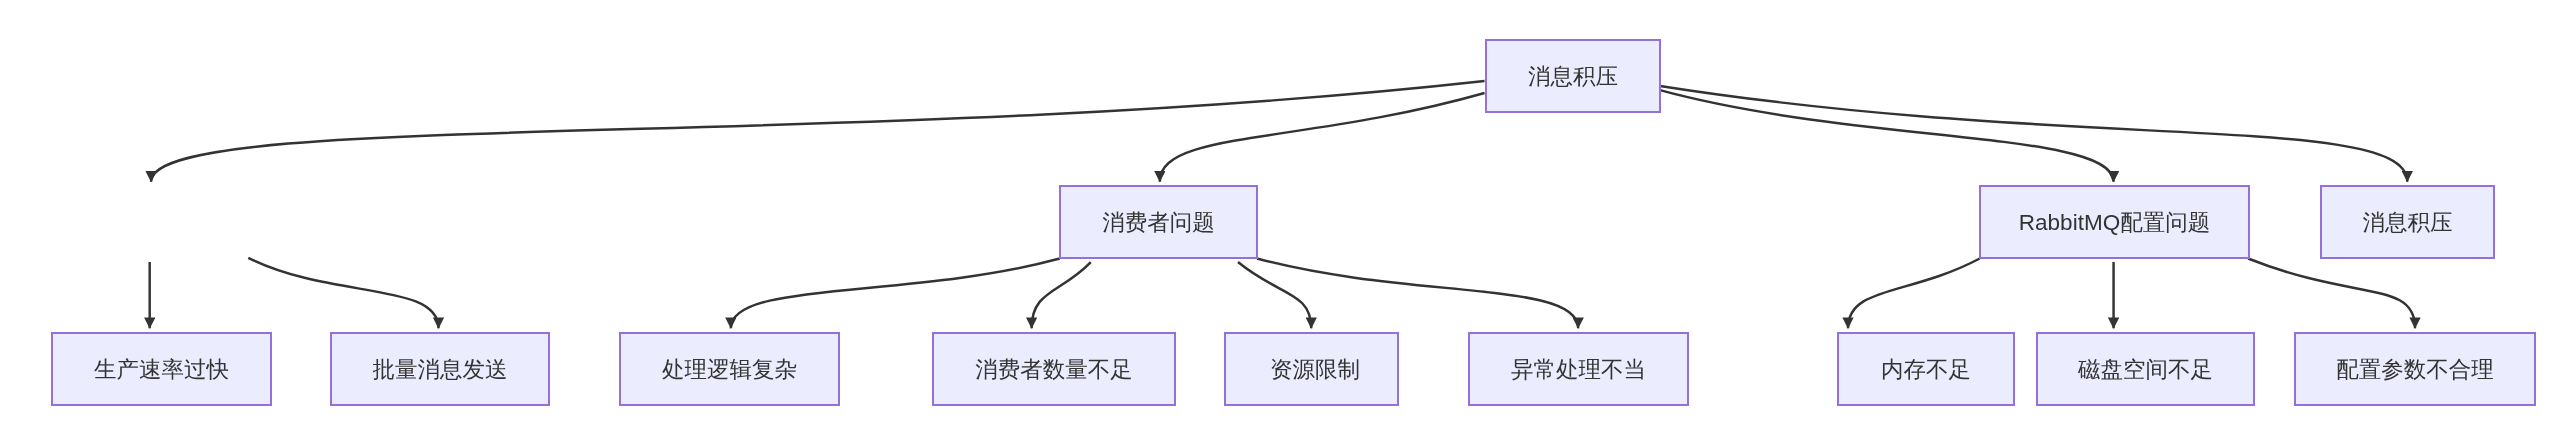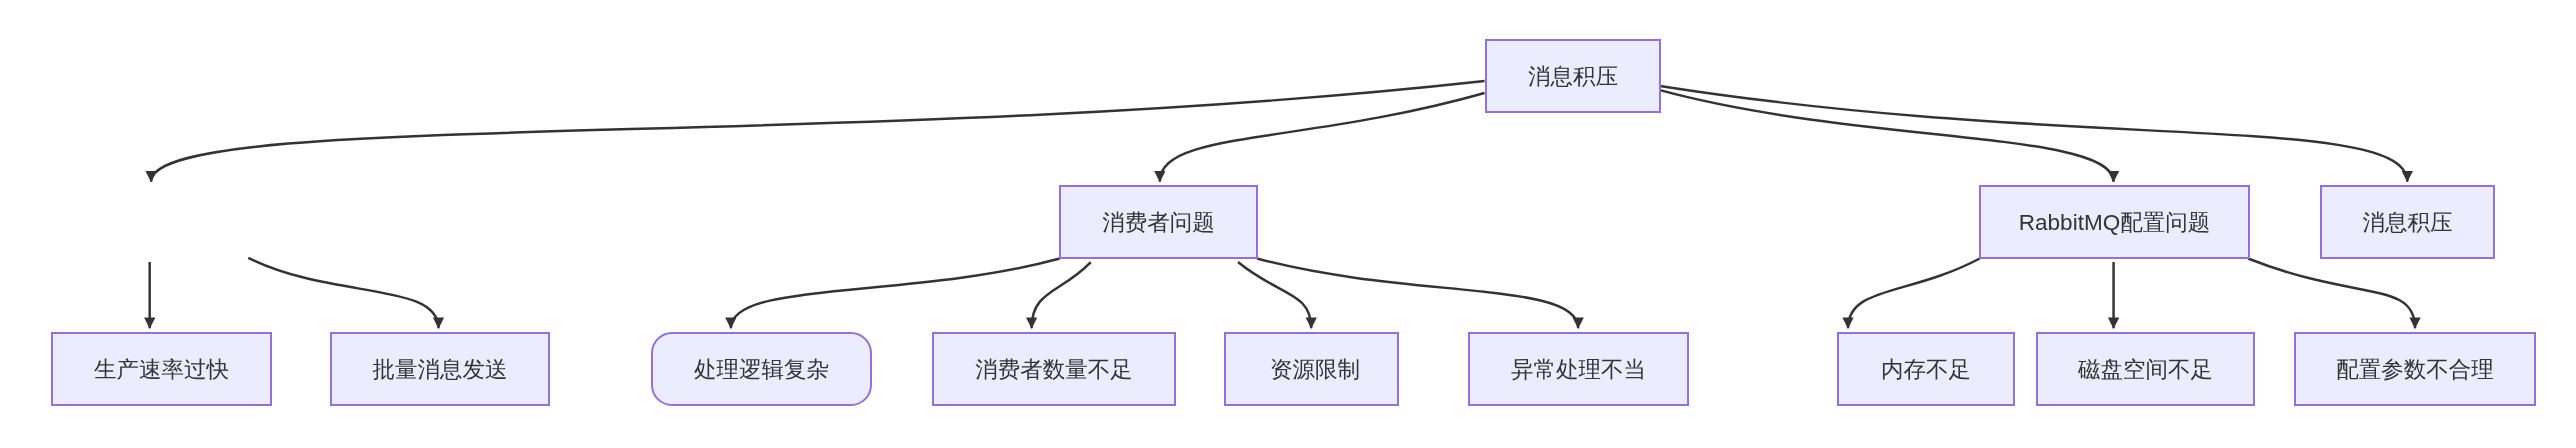--- a/index.html
+++ b/index.html
@@ -84,21 +84,21 @@
   <div class="node row2" style="left:2320px;width:175px;">
     <span>消息积压</span>
   </div>
 
   <div class="node row3" style="left:51px;width:221px;">
     <span>生产速率过快</span>
   </div>
   <div class="node row3" style="left:330px;width:220px;">
     <span>批量消息发送</span>
   </div>
-  <div class="node row3" style="left:651px;width:221px;border-radius:21px;">
+  <div class="node row3" style="left:619px;width:221px;">
     <span>处理逻辑复杂</span>
   </div>
   <div class="node row3" style="left:932px;width:244px;">
     <span>消费者数量不足</span>
   </div>
   <div class="node row3" style="left:1224px;width:175px;padding-left:7px;">
     <span>资源限制</span>
   </div>
   <div class="node row3" style="left:1468px;width:221px;">
     <span>异常处理不当</span>

